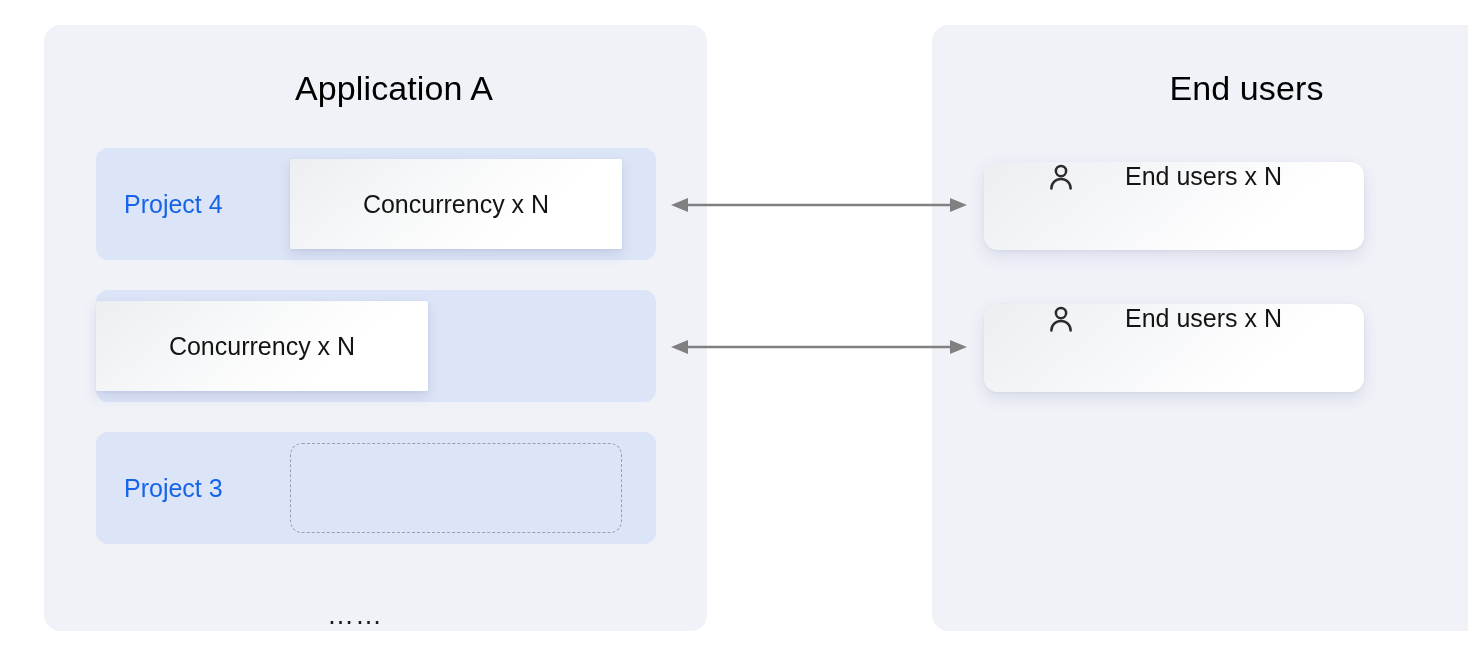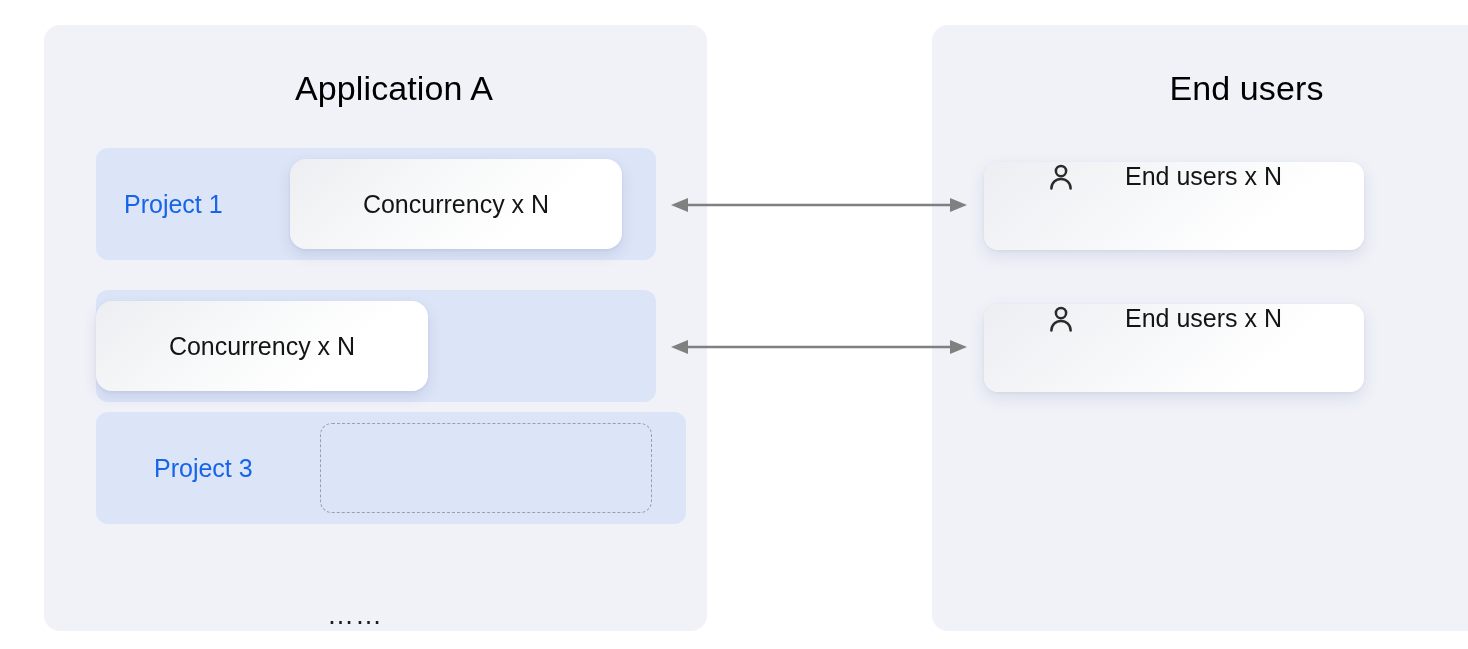--- a/index.html
+++ b/index.html
@@ -51,36 +51,36 @@
     left: 52px;
     width: 560px;
     height: 112px;
     background: #dce4f7;
     border-radius: 12px;
     display: flex;
     align-items: center;
   }
   .project-row.r0 { top: 123px; }
   .project-row.r1 { top: 265px; }
-  .project-row.r2 { top: 387px; padding-left: 30px; }
+  .project-row.r2 { top: 407px; }
 
   .project-label {
     width: 194px;
     padding-left: 28px;
     box-sizing: border-box;
     font-size: 25px;
     font-weight: 400;
     color: #1664e8;
     white-space: nowrap;
   }
 
   .concurrency-card {
     width: 332px;
     height: 90px;
-    border-radius: 16px;
+    border-radius: 2px;
     background: linear-gradient(140deg, #eceef1 0%, #f7f8f9 38%, #ffffff 72%, #ffffff 100%);
     box-shadow: 0 6px 14px rgba(60, 80, 140, 0.13),
                 0 1px 3px rgba(60, 80, 140, 0.08);
     display: flex;
     align-items: center;
     justify-content: center;
     font-size: 25px;
     color: #141414;
     white-space: nowrap;
   }
@@ -152,21 +152,21 @@
 </head>
 <body>
 
 <div id="canvas">
 
   <div class="panel" id="panel-left">
 
     <div class="panel-title">Application A</div>
 
     <div class="project-row r0">
-      <div class="project-label">Project 1</div>
+      <div class="project-label">Project 4</div>
       <div class="concurrency-card">Concurrency x N</div>
     </div>
 
     <div class="project-row r1">
       <div class="concurrency-card">Concurrency x N</div>
     </div>
 
     <div class="project-row r2">
       <div class="project-label">Project 3</div>
       <div class="empty-slot"></div>

